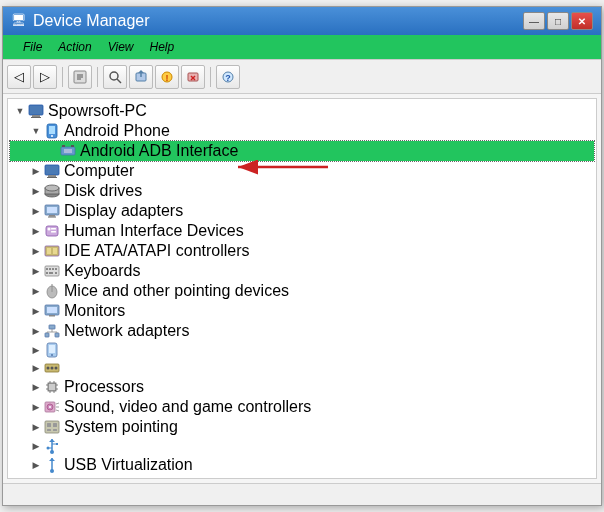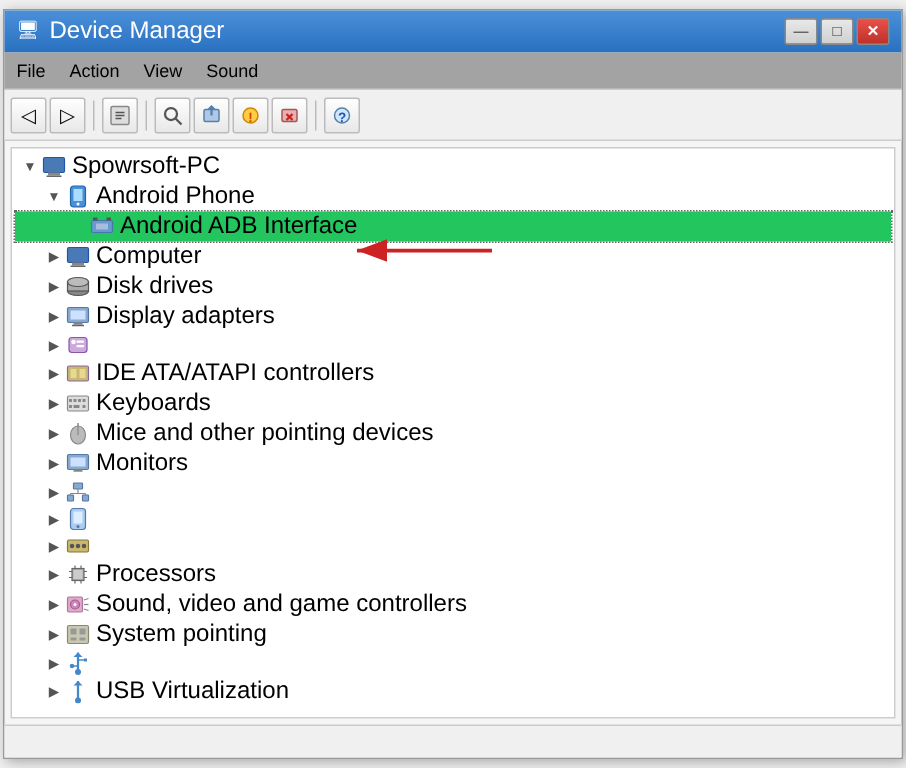--- a/index.html
+++ b/index.html
@@ -71,26 +71,27 @@
       color: #333;
     }
 
     .title-btn.close {
       background: linear-gradient(to bottom, #e8504a, #c0302a);
       color: white;
       font-weight: bold;
     }
 
     .menu-bar {
-      background: #a3a3a3;
+      background: #22c55e;
       border-bottom: 1px solid #ccc;
-      padding: 2px 0;
+      padding: 2px 12px;
       display: flex;
       gap: 0;
       flex-shrink: 0;
+      font-style: italic;
     }
 
     .menu-item {
       padding: 3px 8px;
       cursor: pointer;
       border-radius: 2px;
       font-size: 12px;
       color: #000;
     }
 
@@ -223,21 +224,21 @@
       <div class="title-btn">—</div>
       <div class="title-btn">□</div>
       <div class="title-btn close">✕</div>
     </div>
   </div>
 
   <div class="menu-bar">
     <div class="menu-item">File</div>
     <div class="menu-item">Action</div>
     <div class="menu-item">View</div>
-    <div class="menu-item">Sound</div>
+    <div class="menu-item">Help</div>
   </div>
 
   <div class="toolbar">
     <div class="tb-btn">◁</div>
     <div class="tb-btn">▷</div>
     <div class="tb-sep"></div>
     <div class="tb-btn">
       <svg width="14" height="14" viewBox="0 0 14 14" fill="none">
         <rect x="1" y="1" width="12" height="12" rx="1" fill="#ddd" stroke="#888" stroke-width="1"></rect>
         <line x1="4" y1="5" x2="10" y2="5" stroke="#555" stroke-width="1"></line>
@@ -373,20 +374,21 @@
       <div class="tree-item indent1">
         <span class="expand-arrow">▶</span>
         <span class="item-icon">
           <svg width="16" height="14" viewBox="0 0 16 14" fill="none">
             <rect x="2" y="2" width="12" height="10" rx="2" fill="#ccaadd" stroke="#8855aa" stroke-width="0.8"></rect>
             <circle cx="5" cy="5" r="1.5" fill="#fff"></circle>
             <rect x="7" y="4" width="5" height="1.5" rx="0.5" fill="#fff"></rect>
             <rect x="7" y="7" width="5" height="1.5" rx="0.5" fill="#fff"></rect>
           </svg>
         </span>
+        <span class="item-label">Human Interface Devices</span>
       </div>
 
       <div class="tree-item indent1">
         <span class="expand-arrow">▶</span>
         <span class="item-icon">
           <svg width="16" height="14" viewBox="0 0 16 14" fill="none">
             <rect x="1" y="2" width="14" height="10" rx="1" fill="#c8b870" stroke="#8866aa" stroke-width="0.8"></rect>
             <rect x="3" y="4" width="4" height="6" fill="#e8d890"></rect>
             <rect x="9" y="4" width="4" height="6" fill="#e8d890"></rect>
           </svg>
@@ -441,20 +443,21 @@
           <svg width="16" height="14" viewBox="0 0 16 14" fill="none">
             <rect x="5" y="1" width="6" height="4" rx="0.5" fill="#88aacc" stroke="#5577aa" stroke-width="0.8"></rect>
             <rect x="1" y="9" width="4" height="4" rx="0.5" fill="#88aacc" stroke="#5577aa" stroke-width="0.8"></rect>
             <rect x="11" y="9" width="4" height="4" rx="0.5" fill="#88aacc" stroke="#5577aa" stroke-width="0.8"></rect>
             <line x1="8" y1="5" x2="8" y2="8" stroke="#888" stroke-width="0.8"></line>
             <line x1="3" y1="8" x2="13" y2="8" stroke="#888" stroke-width="0.8"></line>
             <line x1="3" y1="8" x2="3" y2="9" stroke="#888" stroke-width="0.8"></line>
             <line x1="13" y1="8" x2="13" y2="9" stroke="#888" stroke-width="0.8"></line>
           </svg>
         </span>
+        <span class="item-label">Network adapters</span>
       </div>
 
       <div class="tree-item indent1">
         <span class="expand-arrow">▶</span>
         <span class="item-icon">
           <svg width="12" height="16" viewBox="0 0 12 16" fill="none">
             <rect x="1" y="1" width="10" height="14" rx="2" fill="#aaccee" stroke="#5577aa" stroke-width="0.8"></rect>
             <rect x="3" y="3" width="6" height="8" fill="#ddeeff"></rect>
             <circle cx="6" cy="13" r="1" fill="#5577aa"></circle>
           </svg>

